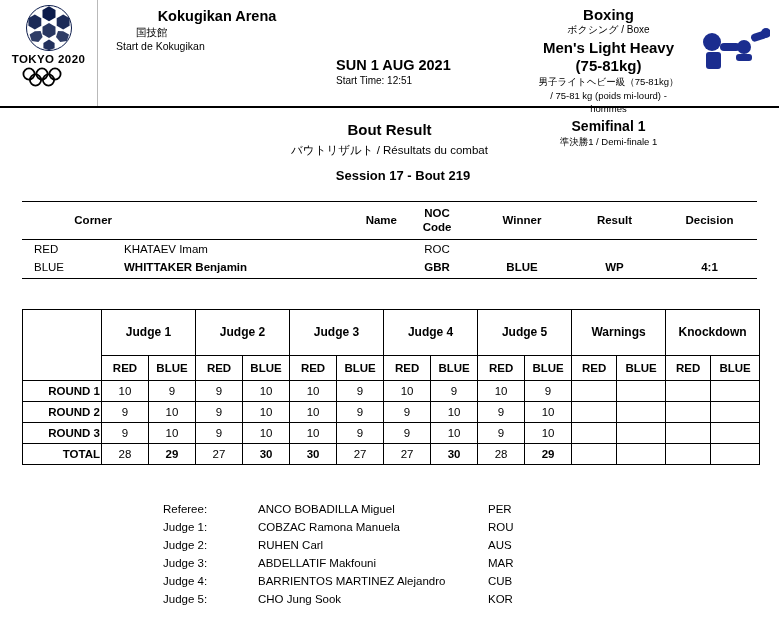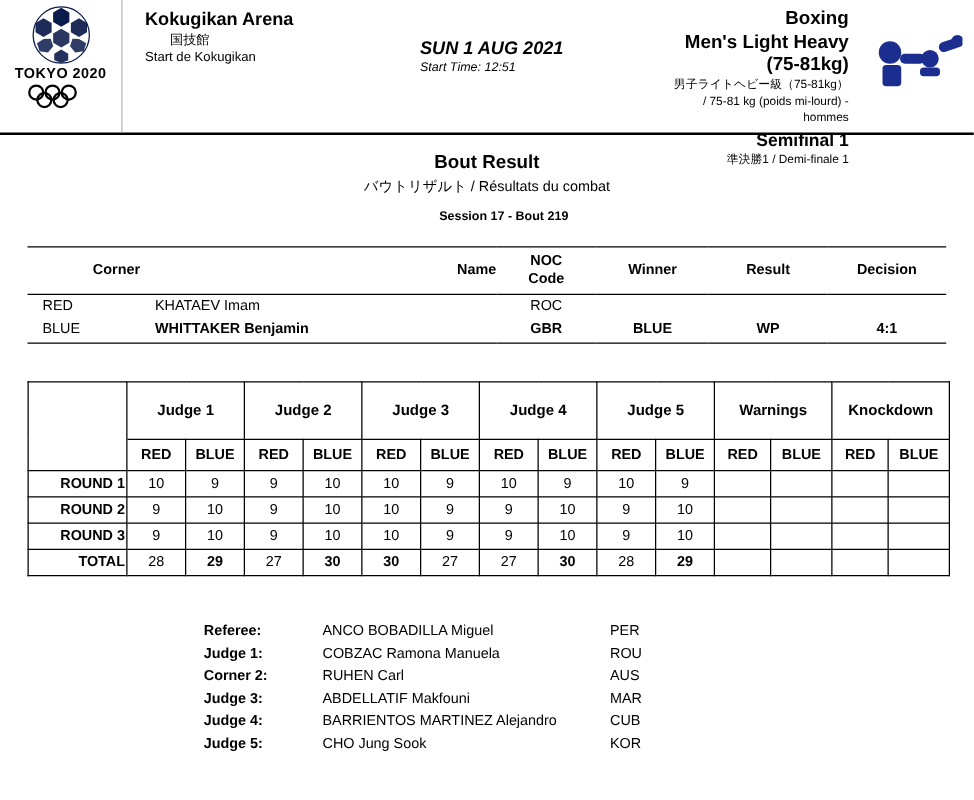--- a/index.html
+++ b/index.html
@@ -56,49 +56,49 @@
   .venue {
     flex: 0 0 auto;
     padding: 8px 0 0 18px;
     width: 220px;
     box-sizing: border-box;
   }
   .venue-name {
     font-size: 14.5px;
     font-weight: bold;
     line-height: 1.15;
+    text-align: center;
   }
   .venue-jp {
     font-size: 10.5px;
     line-height: 1.35;
     padding-left: 20px;
   }
   .venue-fr {
     font-size: 10.5px;
     line-height: 1.35;
   }
   .date-block {
     width: 200px;
     box-sizing: border-box;
     padding-left: 18px;
-    padding-top: 32px;
-    font-style: italic;
+    padding-top: 58px;
   }
   .date-main {
     font-size: 14.5px;
     font-weight: bold;
     line-height: 1.1;
   }
   .date-sub {
     font-size: 10px;
     line-height: 1.4;
   }
   .sport-block {
     flex: 1;
-    text-align: right;
+    text-align: center;
     padding: 6px 8px 0 0;
     box-sizing: border-box;
     margin-left: 20px;
   }
   .sport-name {
     font-size: 15px;
     font-weight: bold;
     line-height: 1.15;
   }
   .sport-jp {
@@ -143,21 +143,21 @@
     font-size: 15px;
     font-weight: bold;
     line-height: 1.3;
   }
   .title-sub {
     font-size: 11.5px;
     line-height: 1.5;
     margin-top: 2px;
   }
   .title-session {
-    font-size: 10px;
+    font-size: 13px;
     font-weight: bold;
     margin-top: 9px;
     padding-left: 27px;
   }
 
   
   .result-table {
     margin: 18px 22px 0 22px;
     border-collapse: collapse;
     width: 735px;
@@ -240,21 +240,21 @@
   }
   .officials table {
     border-collapse: collapse;
     margin-left: 163px;
   }
   .officials td {
     font-size: 11.5px;
     padding: 3px 0;
     vertical-align: top;
   }
-  .off-role { width: 95px; font-weight: bold; }
+  .off-role { width: 95px; }
   .off-name { width: 230px; }
   .off-noc  { width: 80px; }
 </style>
 </head>
 <body>
 
 <div class="page">
 
   <div class="header">
 
@@ -293,20 +293,21 @@
       <div class="venue-fr">Start de Kokugikan</div>
     </div>
 
     <div class="date-block">
       <div class="date-main">SUN 1 AUG 2021</div>
       <div class="date-sub">Start Time: 12:51</div>
     </div>
 
     <div class="sport-block">
       <div class="sport-name">Boxing</div>
+      <div class="sport-jp">ボクシング / Boxe</div>
       <div class="event-name">Men's Light Heavy (75-81kg)</div>
       <div class="event-sub">男子ライトヘビー級（75-81kg） / 75-81 kg (poids mi-lourd) - hommes</div>
       <div class="phase-name">Semifinal 1</div>
       <div class="phase-sub">準決勝1 / Demi-finale 1</div>
     </div>
 
     <div class="pictogram">
       <svg width="74" height="46" viewBox="0 0 74 46">
         <g fill="#1b2d8f">
           <circle cx="16" cy="16" r="9"></circle>
@@ -497,21 +498,21 @@
           <td class="off-role">Referee:</td>
           <td class="off-name">ANCO BOBADILLA Miguel</td>
           <td class="off-noc">PER</td>
         </tr>
         <tr>
           <td class="off-role">Judge 1:</td>
           <td class="off-name">COBZAC Ramona Manuela</td>
           <td class="off-noc">ROU</td>
         </tr>
         <tr>
-          <td class="off-role">Corner 2:</td>
+          <td class="off-role">Judge 2:</td>
           <td class="off-name">RUHEN Carl</td>
           <td class="off-noc">AUS</td>
         </tr>
         <tr>
           <td class="off-role">Judge 3:</td>
           <td class="off-name">ABDELLATIF Makfouni</td>
           <td class="off-noc">MAR</td>
         </tr>
         <tr>
           <td class="off-role">Judge 4:</td>

